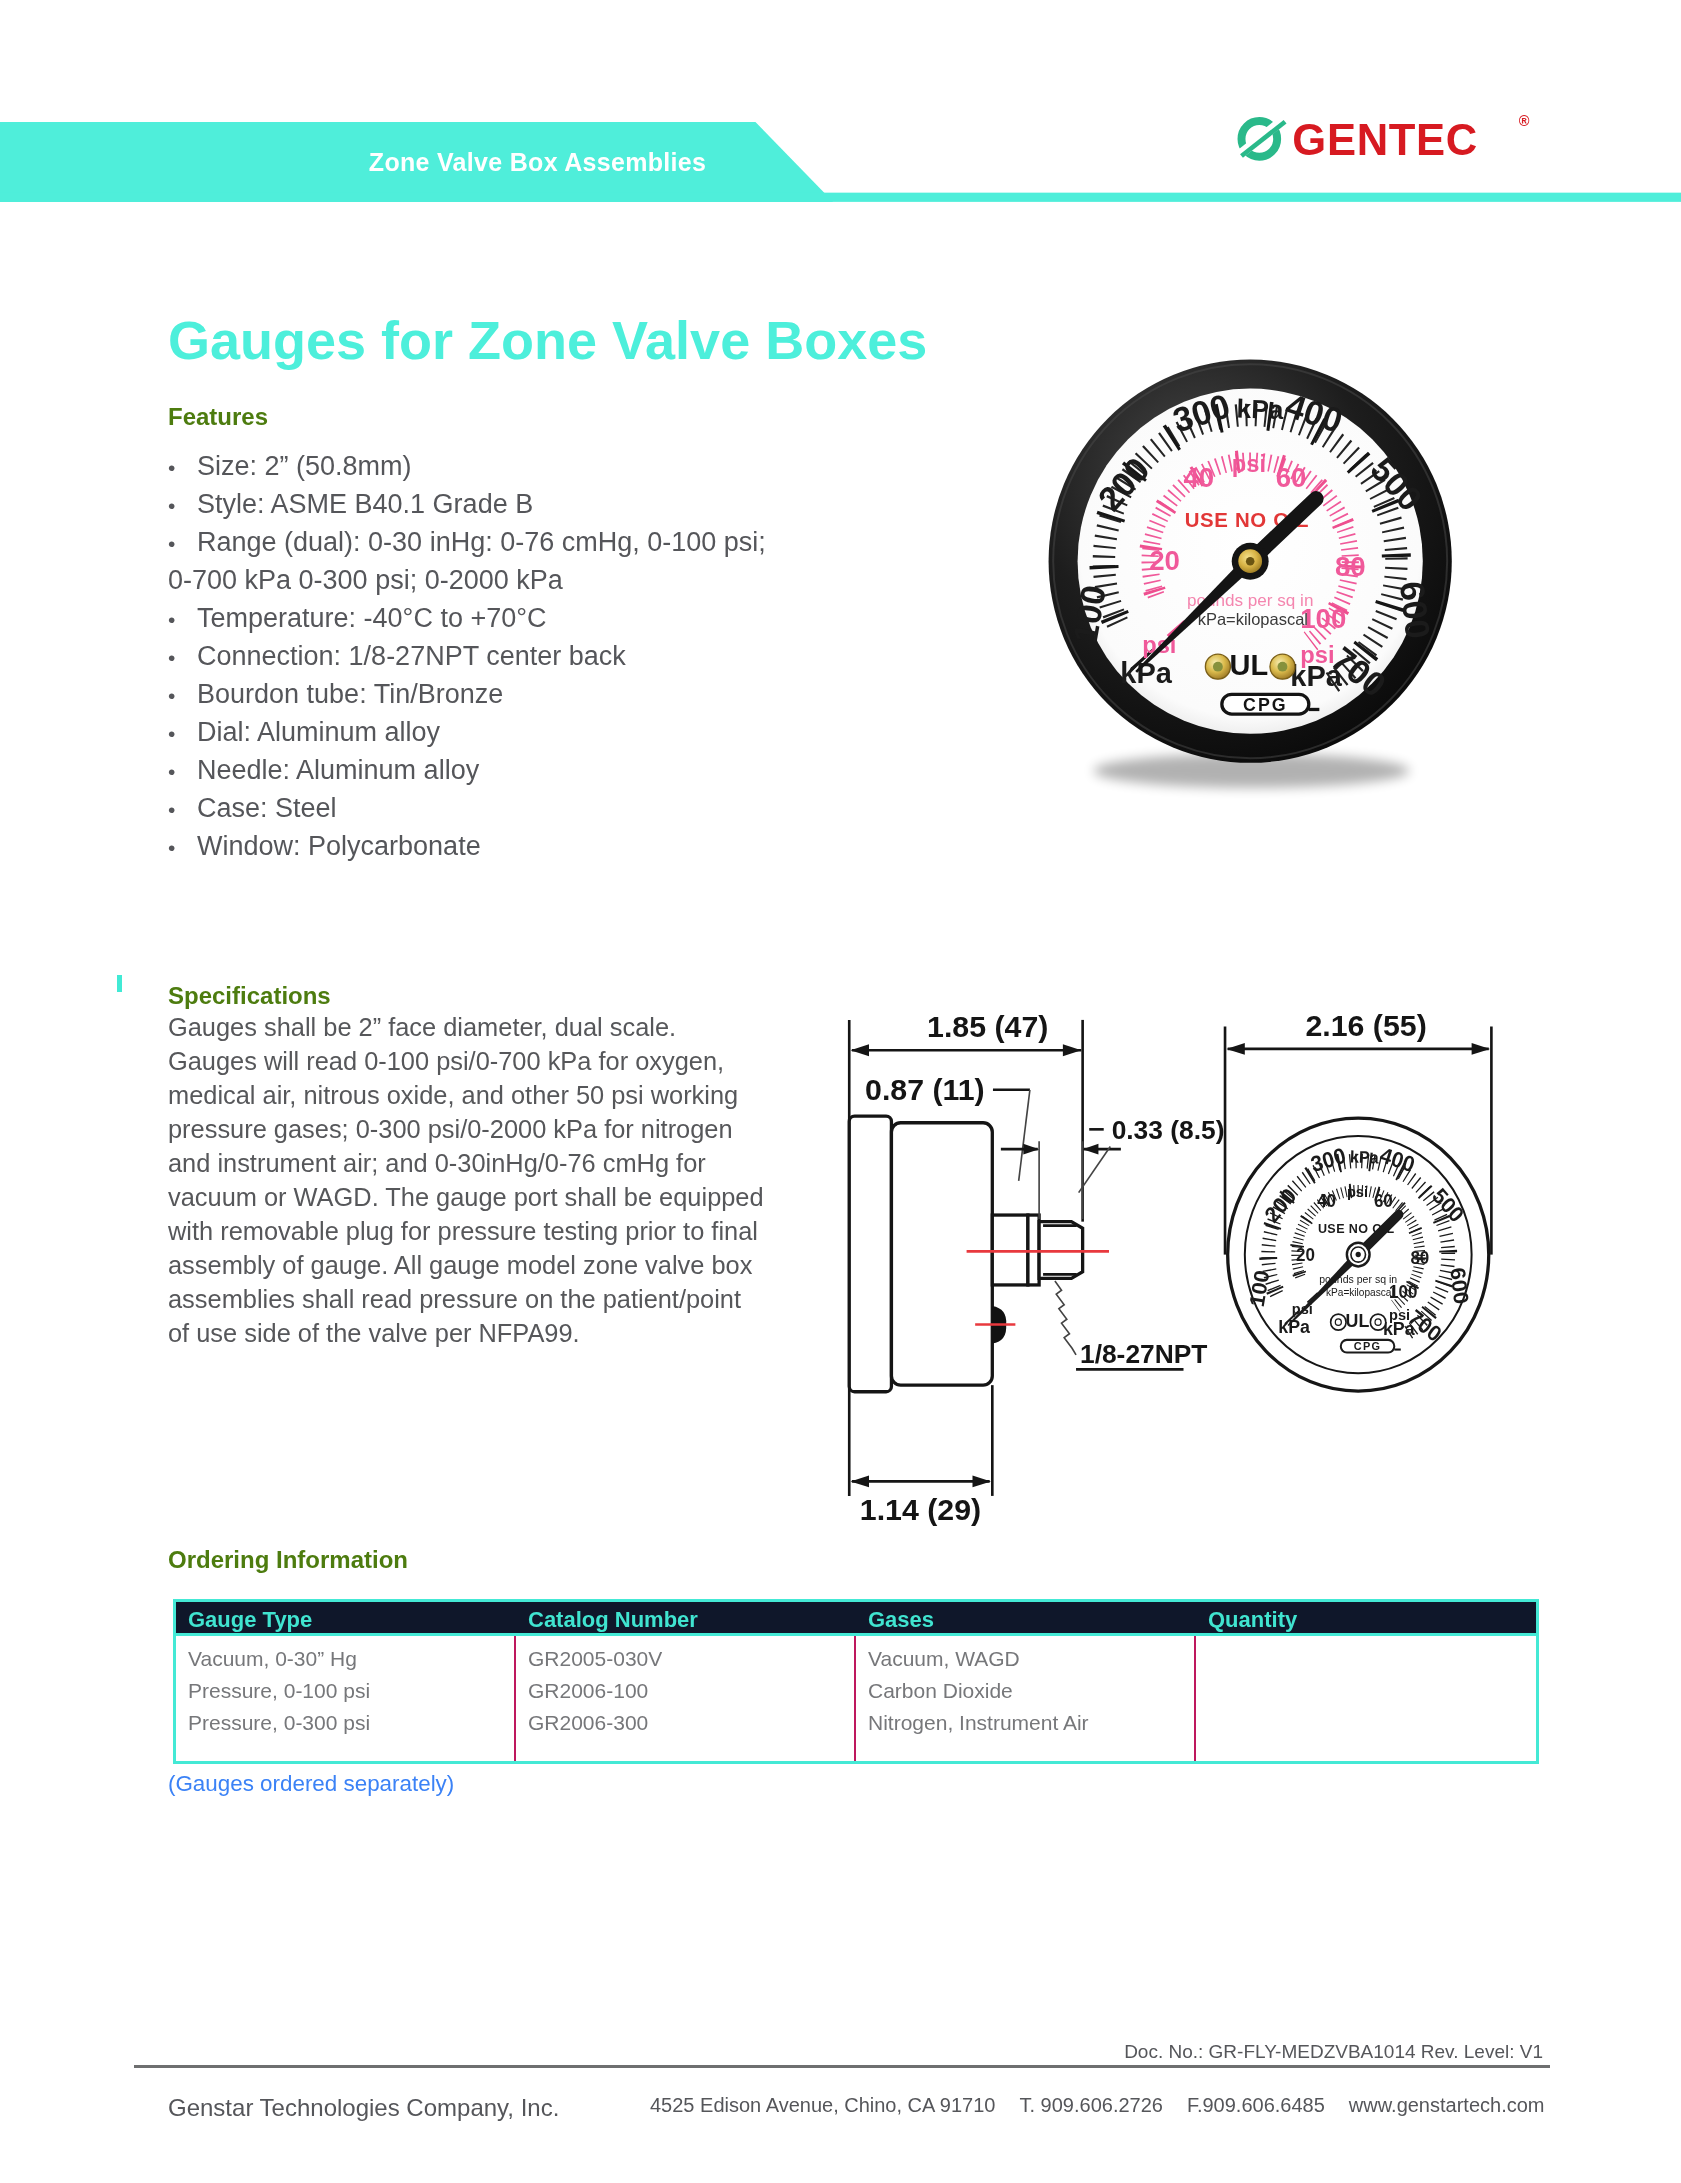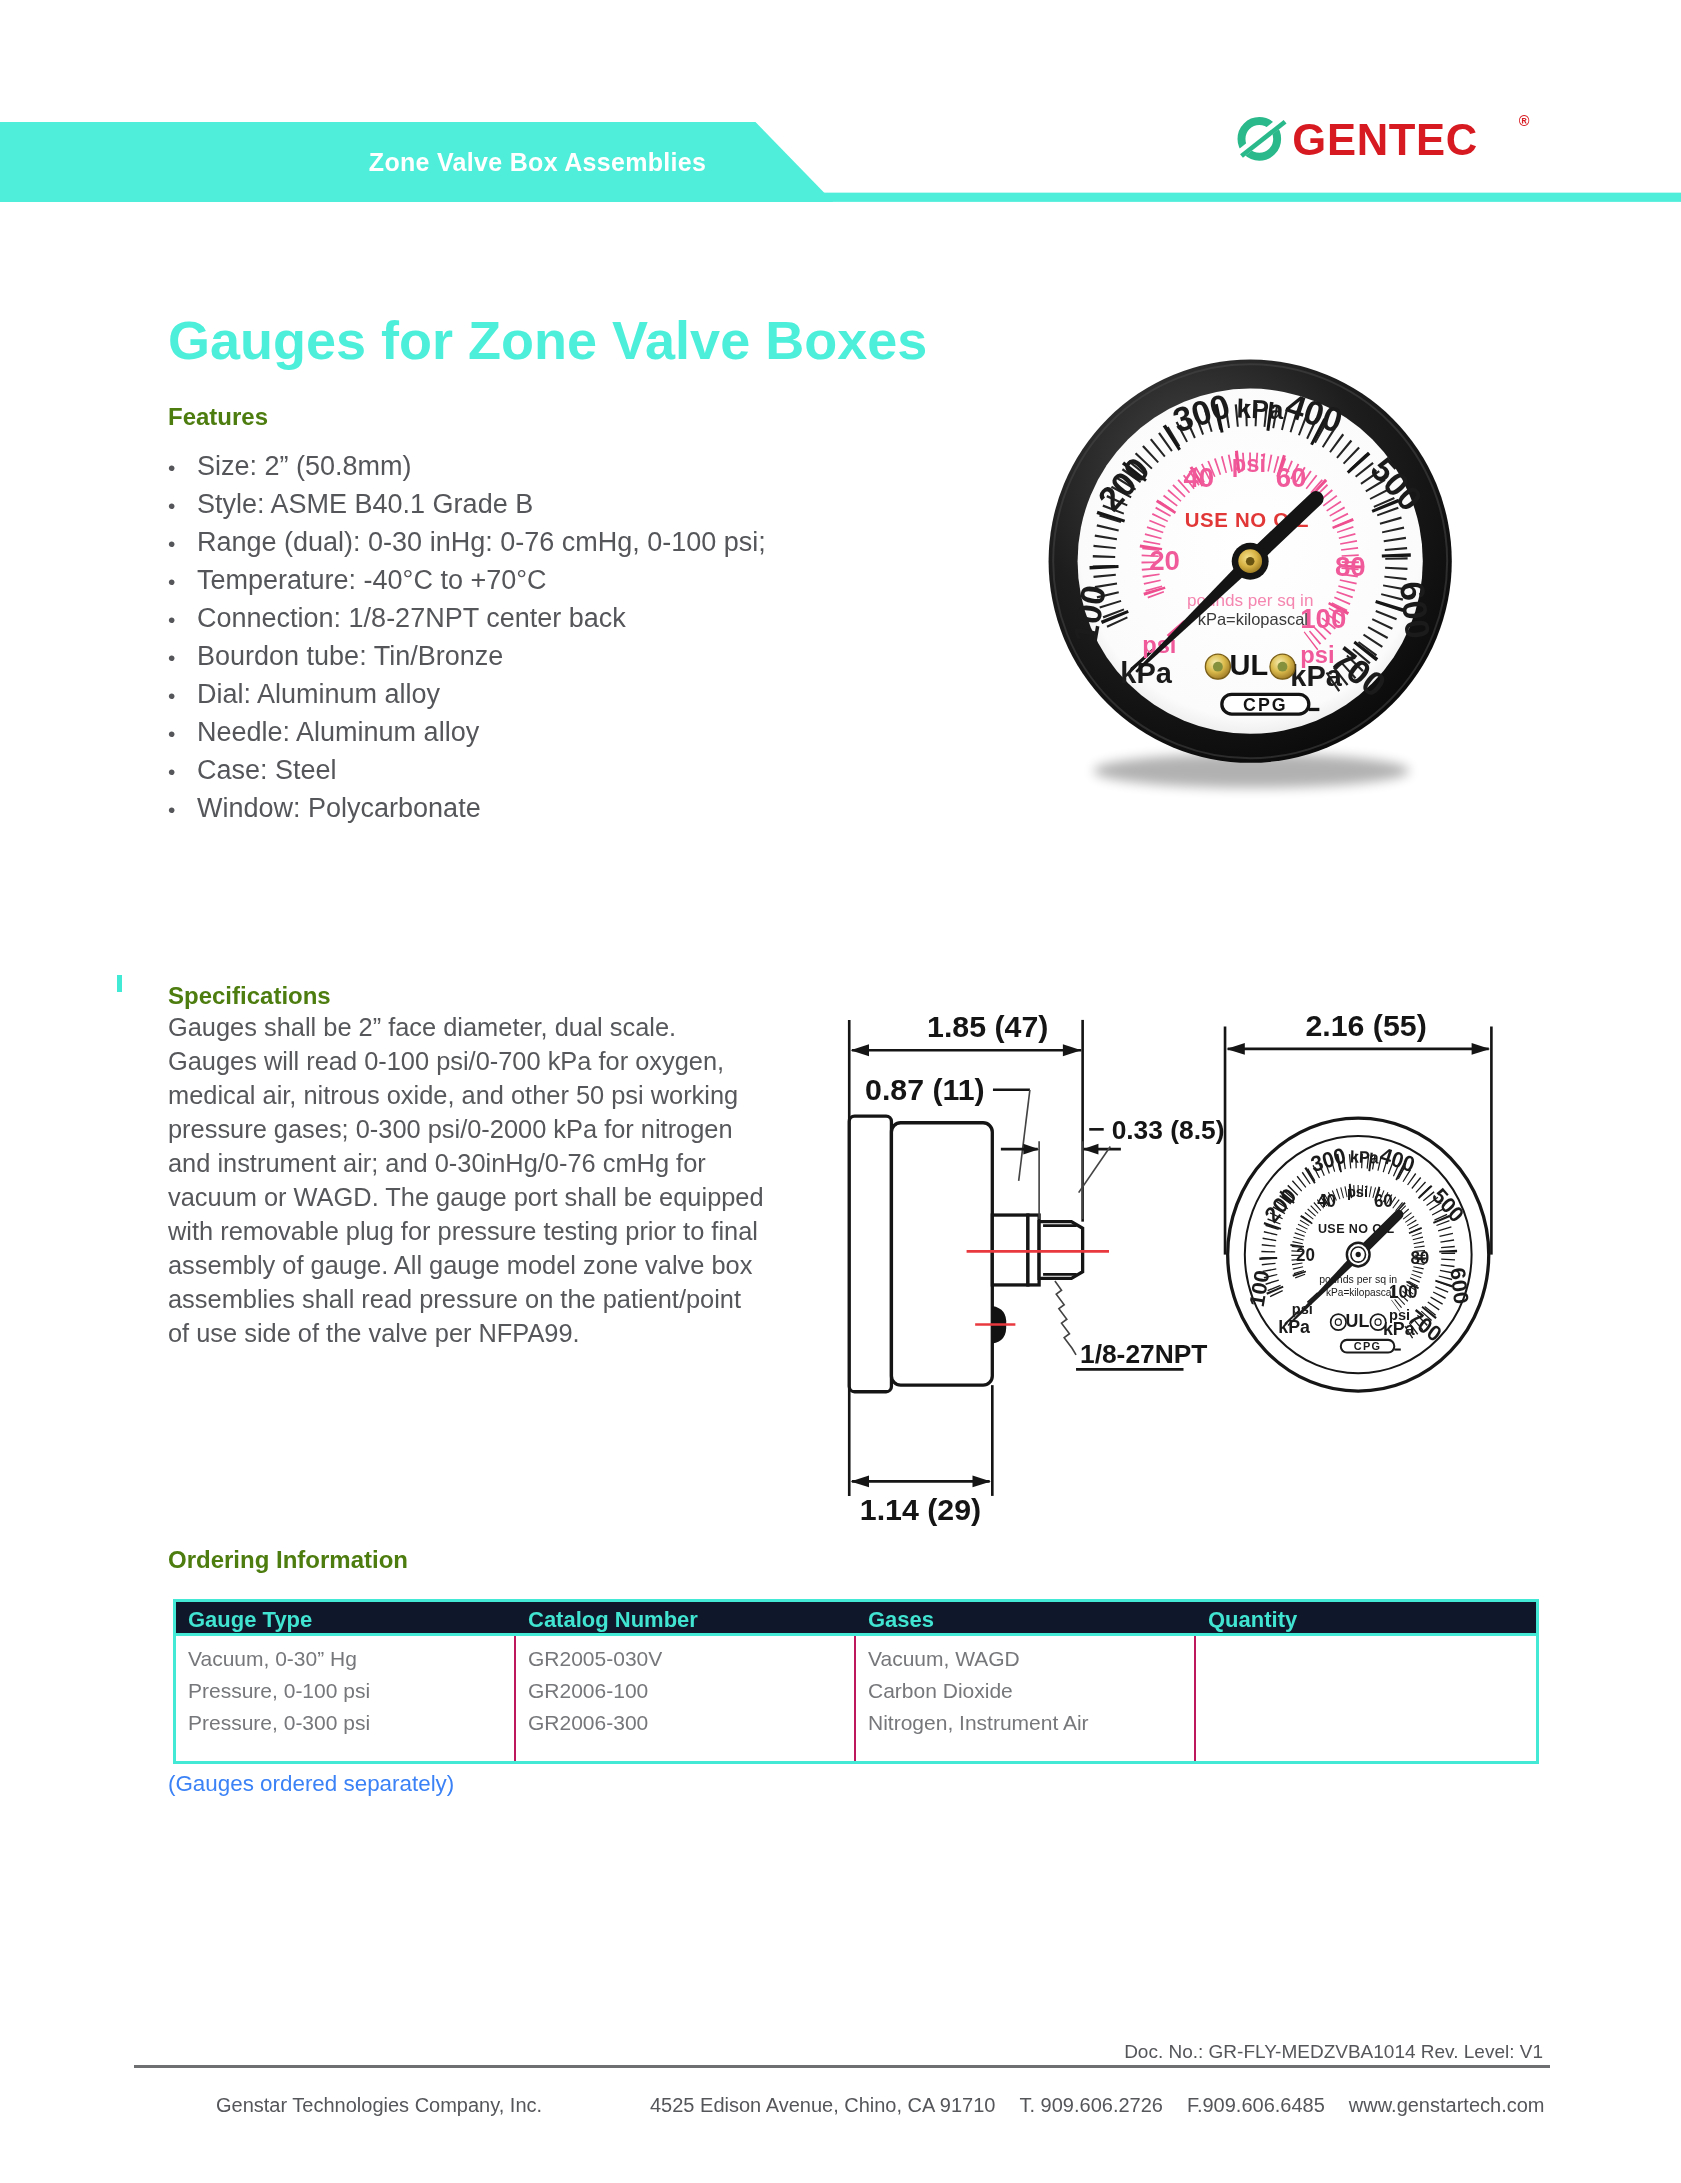--- a/index.html
+++ b/index.html
@@ -35,21 +35,21 @@
   .order-thead .th{font-size:22px;font-weight:bold;color:#40E4D0;padding:4.6px 0 0 12px;}
   .order-tbody{display:grid;grid-template-columns:repeat(4,1fr);height:125px;}
   .order-tbody .td{padding:6.6px 0 0 12px;font-size:21px;line-height:32px;color:#76777a;}
   .order-tbody .td{border-right:2px solid #be185d;}
   .order-tbody .td:last-child{border-right:none;}
   .order-note{left:168px;top:1771px;font-size:22.4px;color:#3b82f6;}
 
   
   .doc-line{right:138px;top:2041px;font-size:19px;color:#55565a;}
   .footer-rule{left:134px;top:2065px;width:1416px;height:3.3px;background:#6E6F70;}
-  .footer-company{left:168px;top:2094px;font-size:20px;color:#55565a;margin-left:48px;}
+  .footer-company{left:168px;top:2094px;font-size:24px;color:#55565a;}
   .footer-contact{left:650px;top:2094px;display:flex;gap:24px;font-size:20px;color:#55565a;}
 
   
   text{font-family:"Liberation Sans", sans-serif;}
   .knum{fill:#1b1b1b;font-size:52px;font-weight:bold;}
   .kunit{fill:#1b1b1b;font-size:44px;font-weight:bold;}
   .ktop{fill:#1b1b1b;font-size:40px;font-weight:bold;}
   .pnum{fill:#F0599A;font-size:42px;font-weight:bold;}
   .punit{fill:#F0599A;font-size:36px;font-weight:bold;}
   .warn{fill:#E23737;font-size:31px;font-weight:bold;letter-spacing:1px;}
@@ -108,20 +108,24 @@
       <span class="bullet">•</span>
       <span>Size: 2” (50.8mm)</span>
     </div>
   <div class="feature-line">
       <span class="bullet">•</span>
       <span>Style: ASME B40.1 Grade B</span>
     </div>
   <div class="feature-line">
       <span class="bullet">•</span>
       <span>Range (dual): 0-30 inHg: 0-76 cmHg, 0-100 psi;</span>
+    </div>
+  <div class="feature-line cont" style="margin-left:-29px;">
+      <span class="bullet"></span>
+      <span>0-700 kPa 0-300 psi; 0-2000 kPa</span>
     </div>
   <div class="feature-line">
       <span class="bullet">•</span>
       <span>Temperature: -40°C to +70°C</span>
     </div>
   <div class="feature-line">
       <span class="bullet">•</span>
       <span>Connection: 1/8-27NPT center back</span>
     </div>
   <div class="feature-line">

